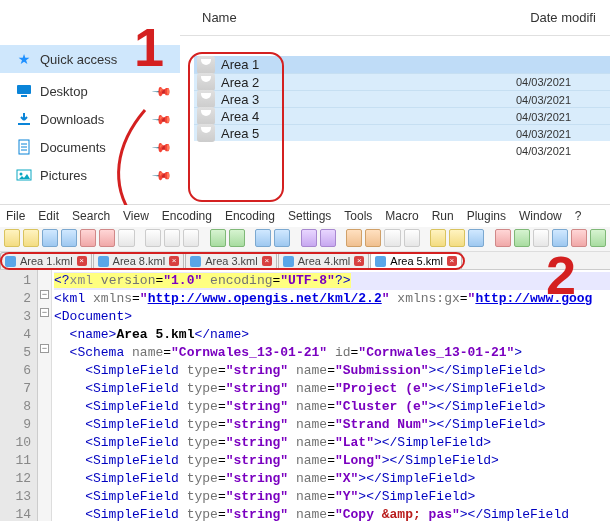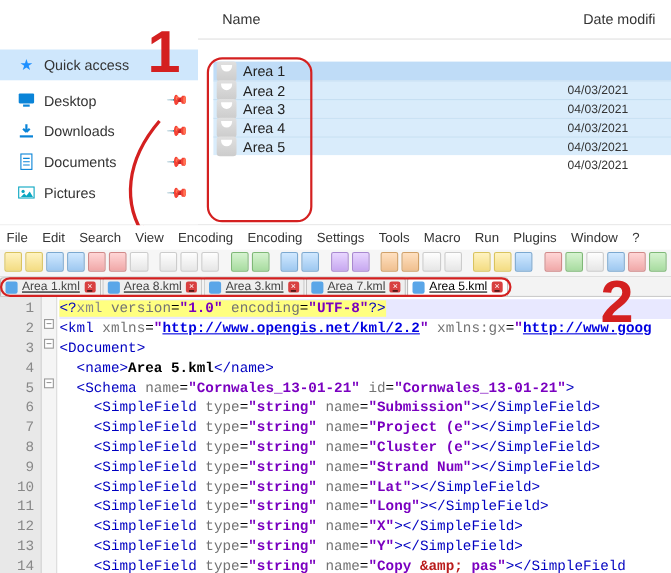--- a/index.html
+++ b/index.html
@@ -42,21 +42,21 @@
   .tbtn { width:18px; height:18px; border:1px solid #ccc; border-radius:2px; background:linear-gradient(#fefefe,#e6e6e6); }
   .tbtn.y { background:linear-gradient(#fff3c0,#f3dc82); border-color:#d9c35e; }
   .tbtn.b { background:linear-gradient(#d0e8ff,#9ec8f0); border-color:#7ba8d0; }
   .tbtn.g { background:linear-gradient(#d6f3d0,#a8dca0); border-color:#7fb877; }
   .tbtn.r { background:linear-gradient(#ffd6d6,#f0a8a8); border-color:#d08888; }
   .tbtn.p { background:linear-gradient(#e8d6ff,#c7a8f0); border-color:#a888d0; }
   .tbtn.o { background:linear-gradient(#ffe0c0,#f0c090); border-color:#d0a068; }
   .tsep { width:5px; }
 
   .tabbar-wrap { position:relative; }
-  .tabbar { display:flex; background:#f3f3f3; border-bottom:1px solid #ccc; height:18px; align-items:center;text-decoration:underline; }
+  .tabbar { display:flex; background:#f3f3f3; border-bottom:1px solid #ccc; height:18px; align-items:center; }
   .tab { display:flex; align-items:center; gap:4px; padding:1px 4px; font-size:11px; background:#efefef; border:1px solid #bbb; border-bottom:none; color:#444; height:17px; border-radius:3px 3px 0 0; margin-right:1px; }
   .tab.active { background:#fff; color:#000; }
   .tab .ticon { width:11px; height:11px; background:#5aa6e8; border-radius:2px; display:inline-block; }
   .tab .tclose { width:10px; height:10px; background:#d84040; color:#fff; font-size:8px; line-height:10px; text-align:center; border-radius:2px; }
   .tabbar-red { position:absolute; left:0; top:0; width:465px; height:18px; border:2.5px solid #d42020; border-radius:14px; pointer-events:none; }
 
   .code-area { display:flex; font-family: Consolas, "Courier New", monospace; font-size:13px; line-height:18px; background:#fff; }
   .gutter { width:38px; background:#e8e8e8; color:#888; text-align:right; padding:2px 6px 2px 2px; border-right:1px solid #ccc; }
   .gutter div { height:18px; }
   .fold { width:14px; background:#f5f5f5; border-right:1px solid #ddd; position:relative; }
@@ -237,21 +237,21 @@
           <span>Area 8.kml</span>
           <span class="tclose">×</span>
         </div>
       <div class="tab">
           <span class="ticon"></span>
           <span>Area 3.kml</span>
           <span class="tclose">×</span>
         </div>
       <div class="tab">
           <span class="ticon"></span>
-          <span>Area 7.kml</span>
+          <span>Area 4.kml</span>
           <span class="tclose">×</span>
         </div>
       <div class="tab active">
           <span class="ticon"></span>
           <span>Area 5.kml</span>
           <span class="tclose">×</span>
         </div>
     </div>
     <div class="tabbar-red"></div>
   </div>

